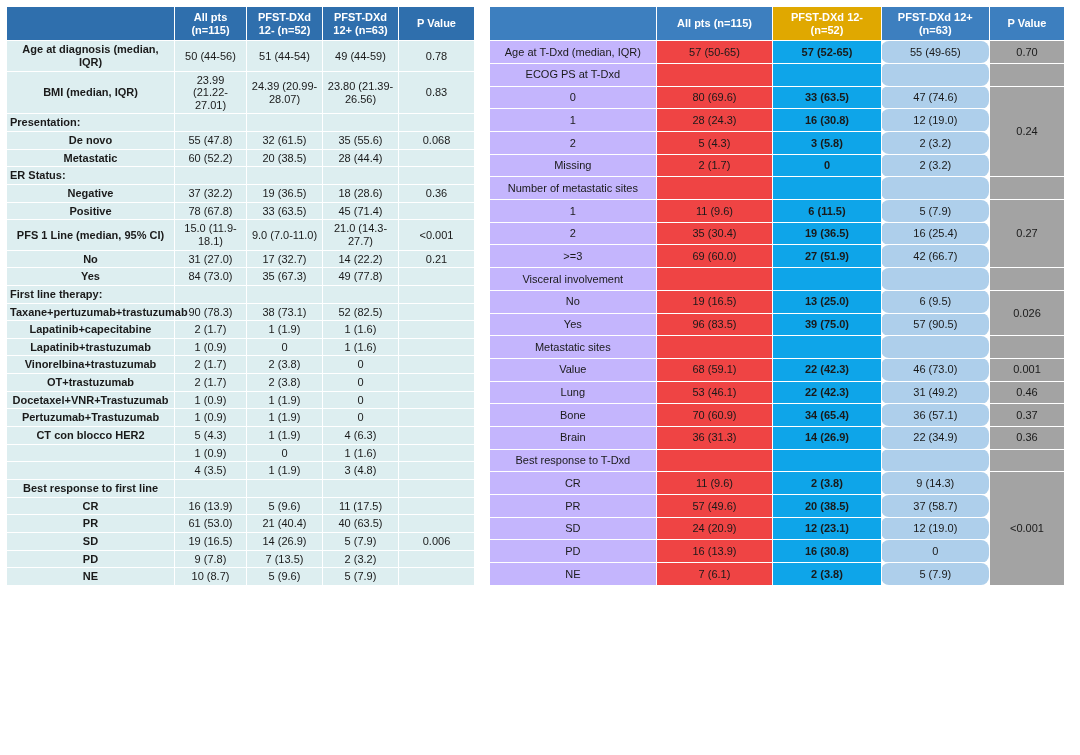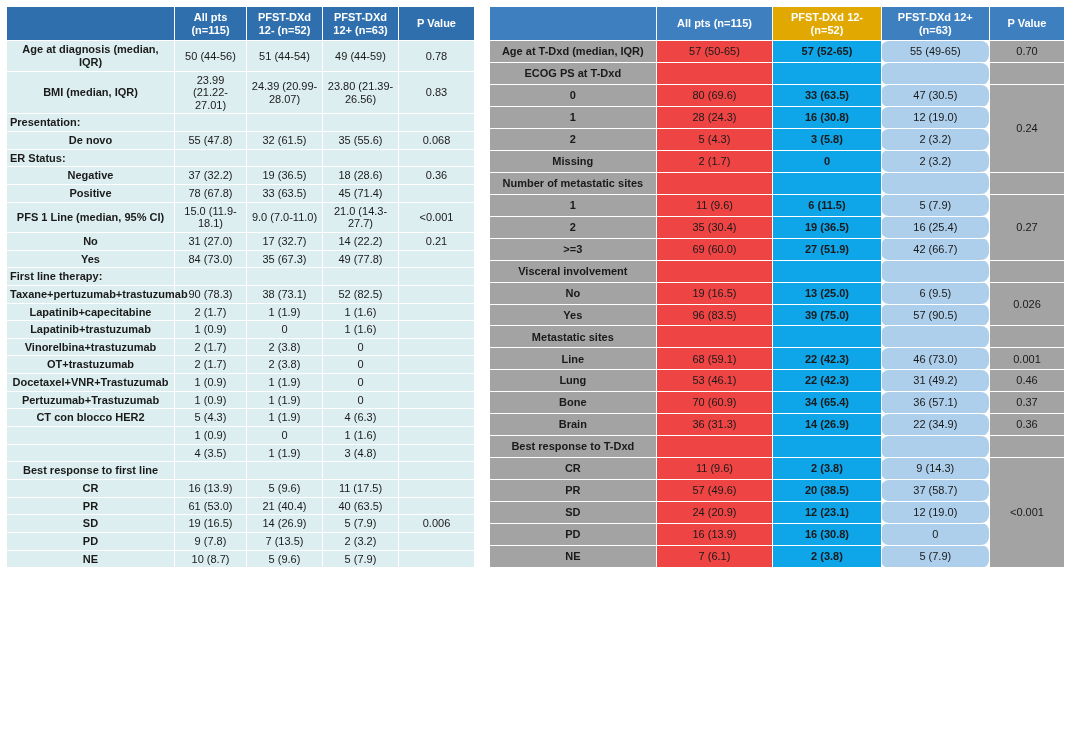--- a/index.html
+++ b/index.html
@@ -86,22 +86,22 @@
   .tbl-right thead th.h-all { background: #3d7fbf; }
   .tbl-right thead th.h-neg { background: #e0a800; }
   .tbl-right thead th.h-pos { background: #3d7fbf; }
   .tbl-right thead th.h-p { background: #3d7fbf; }
 
   .tbl-right tbody td {
     text-align: center;
     background: #dbeaf7;
   }
   .tbl-right tbody td.lbl {
-    font-weight: bold;
-    background: #a3a3a3;
+    font-weight: normal;
+    background: #c4b5fd;
   }
   .tbl-right tbody td.col-neg {
     background: #0ea5e9;
     font-weight: bold;
   }
   .tbl-right tbody td.col-pos {
     background: #aecfeb;
     border-radius: 8px;
   }
   .tbl-right tbody td.col-p {
@@ -156,20 +156,27 @@
         <td></td>
       </tr>
       <tr>
         <td class="lbl">De novo</td>
         <td>55 (47.8)</td>
         <td>32 (61.5)</td>
         <td>35 (55.6)</td>
         <td>0.068</td>
       </tr>
       <tr>
+        <td class="lbl">Metastatic</td>
+        <td>60 (52.2)</td>
+        <td>20 (38.5)</td>
+        <td>28 (44.4)</td>
+        <td></td>
+      </tr>
+      <tr>
         <td class="lbl-left">ER Status:</td>
         <td></td>
         <td></td>
         <td></td>
         <td></td>
       </tr>
       <tr>
         <td class="lbl">Negative</td>
         <td>37 (32.2)</td>
         <td>19 (36.5)</td>
@@ -355,21 +362,21 @@
         <td class="lbl">ECOG PS at T-Dxd</td>
         <td class="col-all"></td>
         <td class="col-neg"></td>
         <td class="col-pos"></td>
         <td class="col-p"></td>
       </tr>
       <tr>
         <td class="lbl">0</td>
         <td class="col-all">80 (69.6)</td>
         <td class="col-neg">33 (63.5)</td>
-        <td class="col-pos">47 (30.5)</td>
+        <td class="col-pos">47 (74.6)</td>
         <td class="col-p" rowspan="4">0.24</td>
       </tr>
       <tr>
         <td class="lbl">1</td>
         <td class="col-all">28 (24.3)</td>
         <td class="col-neg">16 (30.8)</td>
         <td class="col-pos">12 (19.0)</td>
       </tr>
       <tr>
         <td class="lbl">2</td>
@@ -430,21 +437,21 @@
         <td class="col-pos">57 (90.5)</td>
       </tr>
       <tr>
         <td class="lbl">Metastatic sites</td>
         <td class="col-all"></td>
         <td class="col-neg"></td>
         <td class="col-pos"></td>
         <td class="col-p"></td>
       </tr>
       <tr>
-        <td class="lbl">Line</td>
+        <td class="lbl">Value</td>
         <td class="col-all">68 (59.1)</td>
         <td class="col-neg">22 (42.3)</td>
         <td class="col-pos">46 (73.0)</td>
         <td class="col-p">0.001</td>
       </tr>
       <tr>
         <td class="lbl">Lung</td>
         <td class="col-all">53 (46.1)</td>
         <td class="col-neg">22 (42.3)</td>
         <td class="col-pos">31 (49.2)</td>

